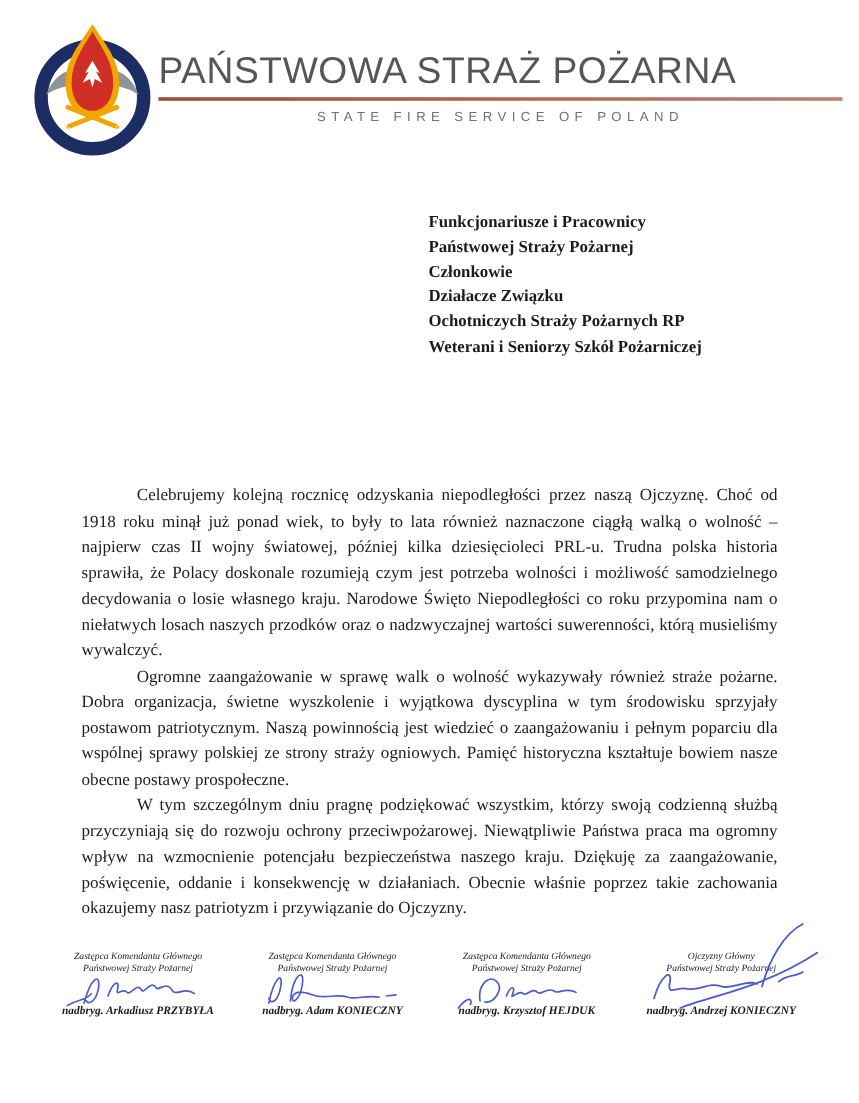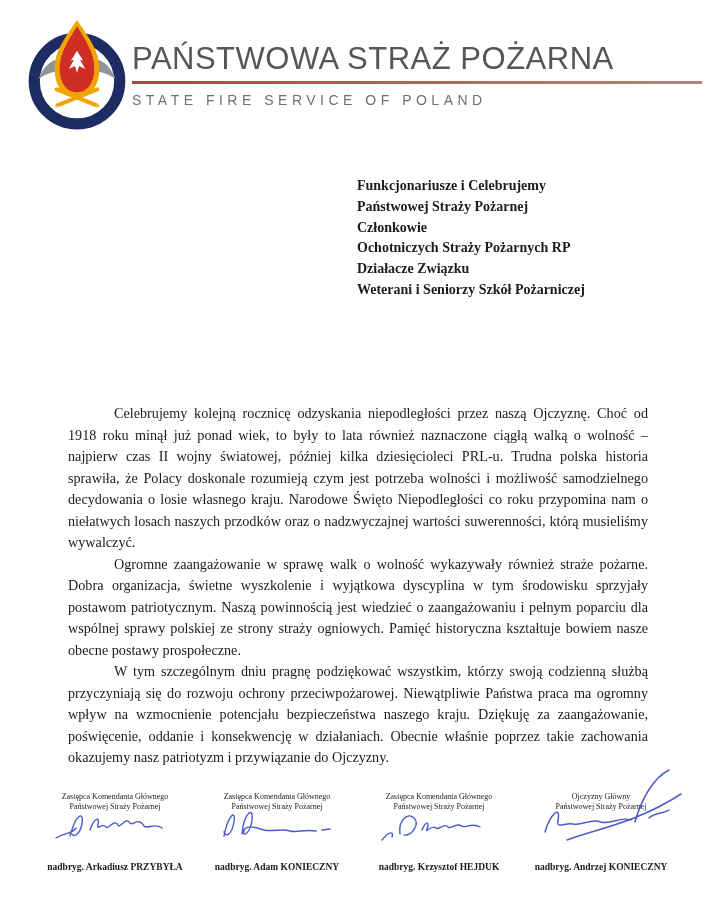--- a/index.html
+++ b/index.html
@@ -20,44 +20,45 @@
     margin:0;
     font-family:"Liberation Sans", sans-serif;
     font-size:31px; font-weight:500;
     letter-spacing:0.5px; line-height:1.08;
     color:#55565a;
   }
   .head-rule { height:3px; margin-top:6px; background:linear-gradient(to right,#9c4e3c,#bb8273); }
   .org-subtitle {
     margin-top:8px;
     font-family:"Liberation Sans", sans-serif;
-    font-size:14px; font-weight:500;
+    font-size:11px; font-weight:500;
     letter-spacing:4.5px;
     color:#6f7073;
+    text-align:center;
   }
 
   
   .addressees {
     position:absolute; top:176px; left:357px;
     font-weight:bold; font-size:14px; line-height:20.8px;
   }
 
   
   .body-text {
     position:absolute; top:403px; left:68px; width:580px;
     text-align:justify;
     font-size:14.2px; line-height:21.5px;
   }
   .body-text p { margin:0; text-indent:46px; }
 
   
   .signatures { position:absolute; top:792px; left:34px; right:34px; display:flex; }
-  .sig-col { flex:1; position:relative; text-align:center; }
+  .sig-col { flex:1; position:relative; text-align:center;font-style:italic; }
   .sig-title { font-size:8px; line-height:10px; }
-  .sig-name { margin-top:50px; font-size:9.5px; font-weight:bold; white-space:nowrap; }
+  .sig-name { margin-top:26px; font-size:9.5px; font-weight:bold; white-space:nowrap; }
   .sig-scribble { position:absolute; left:50%; transform:translateX(-50%); top:12px; pointer-events:none; }
   .sig-scribble.big { top:-26px; left:56%; }
 </style>
 </head>
 <body>
 
 <div class="page">
 
   <header class="letterhead">
     <div class="logo-wrap">
@@ -77,25 +78,25 @@
       </svg>
     </div>
     <div class="head-text">
       <h1 class="org-title">PAŃSTWOWA STRAŻ POŻARNA</h1>
       <div class="head-rule"></div>
       <div class="org-subtitle">STATE FIRE SERVICE OF POLAND</div>
     </div>
   </header>
 
   <section class="addressees">
-    <div>Funkcjonariusze i Celebrujemy</div>
+    <div>Funkcjonariusze i Pracownicy</div>
     <div>Państwowej Straży Pożarnej</div>
     <div>Członkowie</div>
+    <div>Działacze Związku</div>
     <div>Ochotniczych Straży Pożarnych RP</div>
-    <div>Działacze Związku</div>
     <div>Weterani i Seniorzy Szkół Pożarniczej</div>
   </section>
 
   <section class="body-text">
     <p>Celebrujemy kolejną rocznicę odzyskania niepodległości przez naszą Ojczyznę. Choć od 1918 roku minął już ponad wiek, to były to lata również naznaczone ciągłą walką o wolność – najpierw czas II wojny światowej, później kilka dziesięcioleci PRL-u. Trudna polska historia sprawiła, że Polacy doskonale rozumieją czym jest potrzeba wolności i możliwość samodzielnego decydowania o losie własnego kraju. Narodowe Święto Niepodległości co roku przypomina nam o niełatwych losach naszych przodków oraz o nadzwyczajnej wartości suwerenności, którą musieliśmy wywalczyć.</p>
     <p>Ogromne zaangażowanie w sprawę walk o wolność wykazywały również straże pożarne. Dobra organizacja, świetne wyszkolenie i wyjątkowa dyscyplina w tym środowisku sprzyjały postawom patriotycznym. Naszą powinnością jest wiedzieć o zaangażowaniu i pełnym poparciu dla wspólnej sprawy polskiej ze strony straży ogniowych. Pamięć historyczna kształtuje bowiem nasze obecne postawy prospołeczne.</p>
     <p>W tym szczególnym dniu pragnę podziękować wszystkim, którzy swoją codzienną służbą przyczyniają się do rozwoju ochrony przeciwpożarowej. Niewątpliwie Państwa praca ma ogromny wpływ na wzmocnienie potencjału bezpieczeństwa naszego kraju. Dziękuję za zaangażowanie, poświęcenie, oddanie i konsekwencję w działaniach. Obecnie właśnie poprzez takie zachowania okazujemy nasz patriotyzm i przywiązanie do Ojczyzny.</p>
   </section>
 
   <footer class="signatures">

